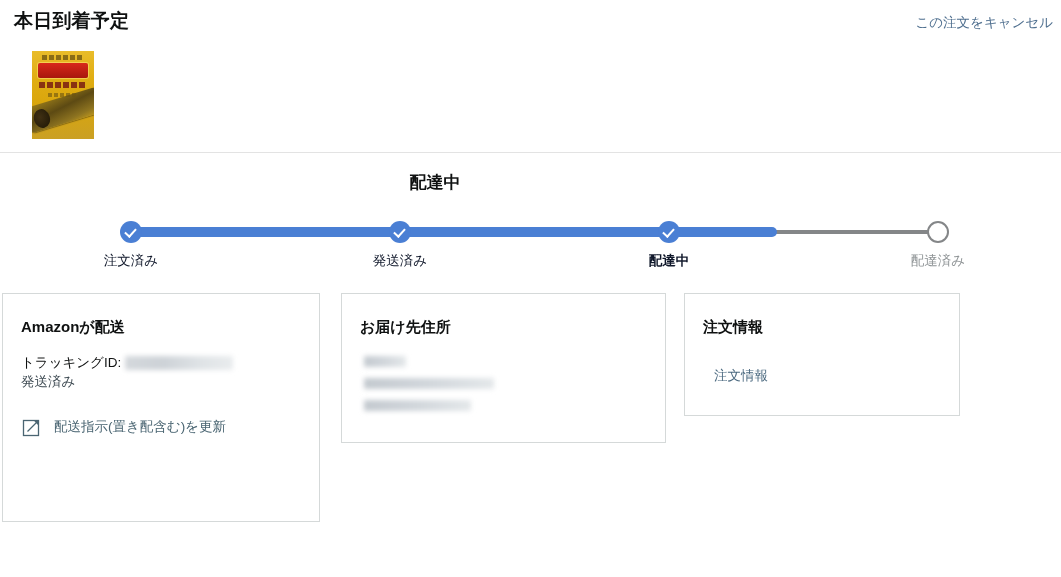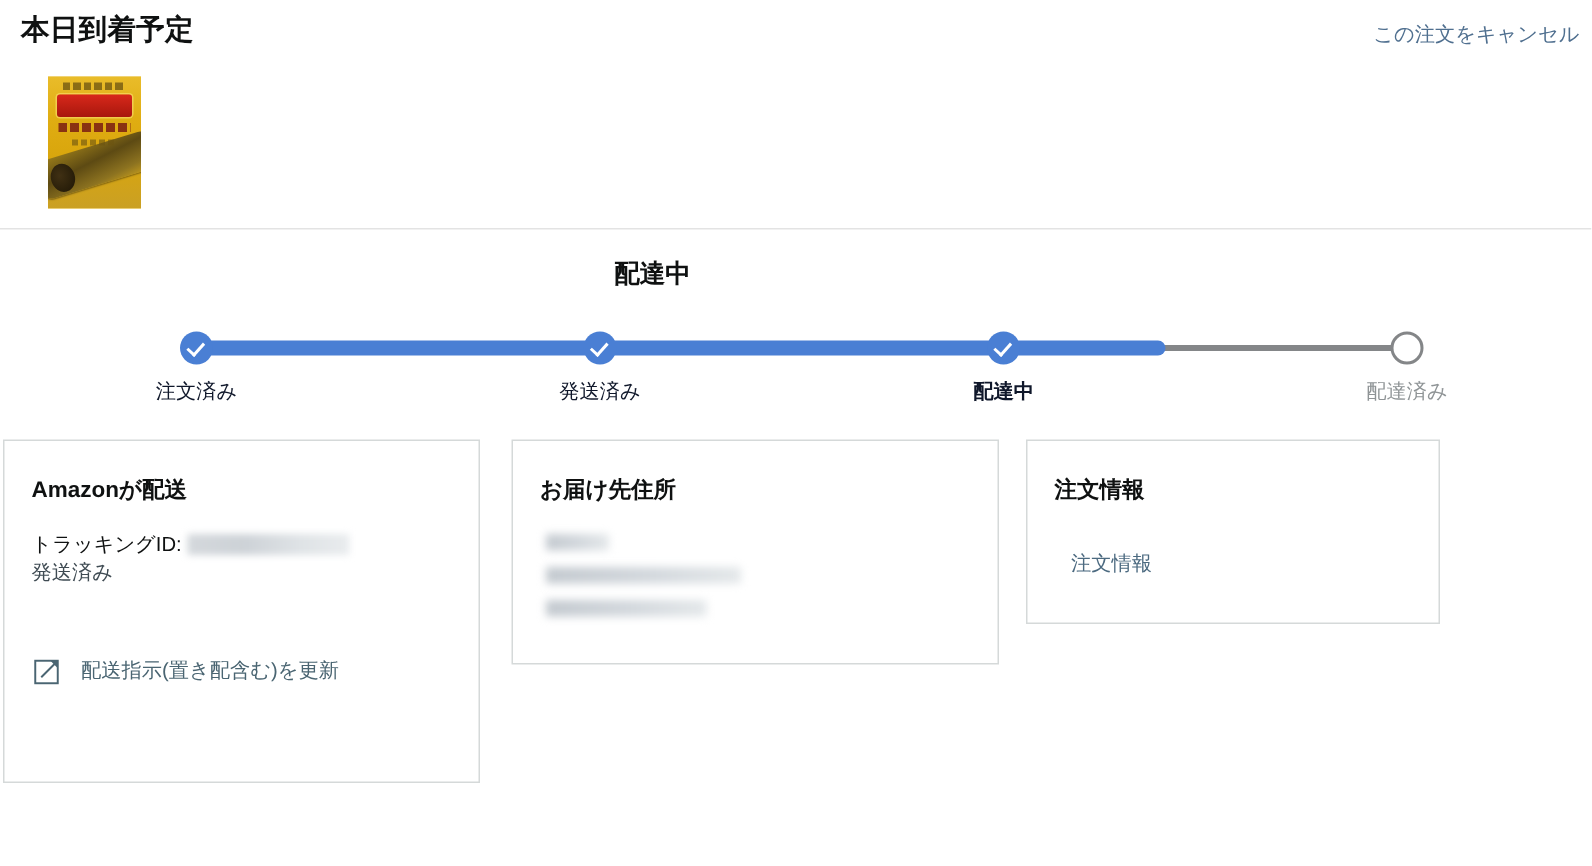--- a/index.html
+++ b/index.html
@@ -271,21 +271,21 @@
     position: absolute;
     left: 18px;
     display: flex;
     align-items: center;
     gap: 11px;
     cursor: pointer;
     color: #4a6572;
     font-size: 13.5px;
     white-space: nowrap;
   }
-  #action-update { top: 142px; }
+  #action-update { top: 122px; }
   #action-cancel { top: 172px; }
   .icon-box {
     width: 22px;
     height: 22px;
     flex: 0 0 22px;
     display: block;
   }
   .order-link {
     position: absolute;
     left: 29px;

